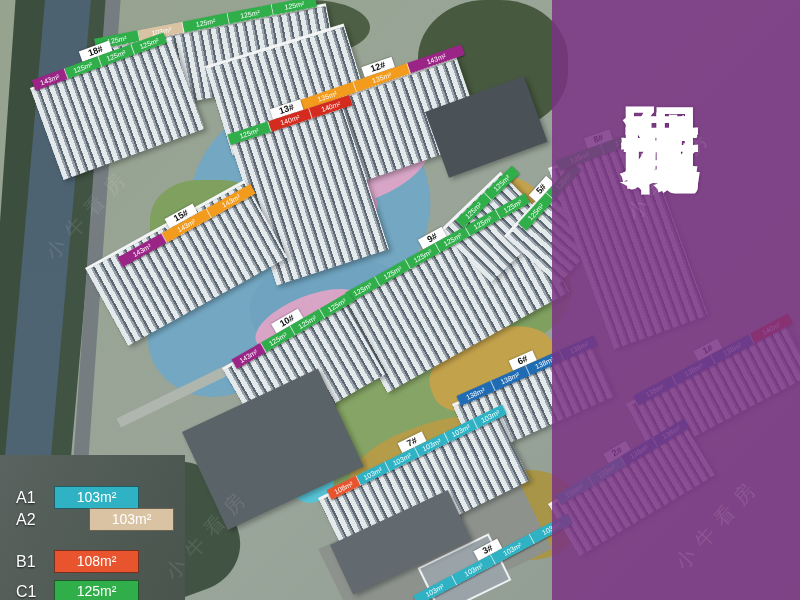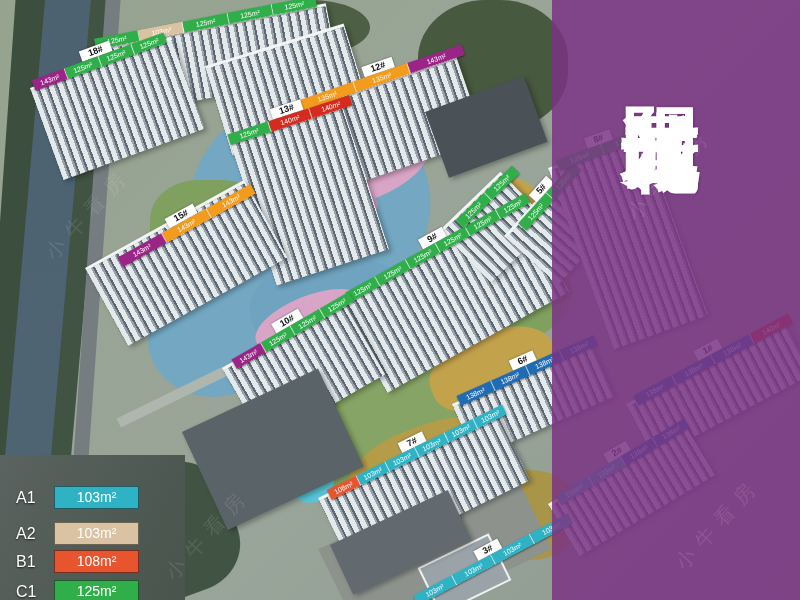--- a/index.html
+++ b/index.html
@@ -224,21 +224,21 @@
 <div class="wm" style="left:660px;top:510px;">小牛看房</div>
 <div class="wm" style="left:150px;top:520px;">小牛看房</div>
 <div class="wm" style="left:30px;top:200px;">小牛看房</div>
 
 <div class="legend-bg"></div>
 <div class="legend">
   <div class="legend-row" style="top:31px;">
     <span class="legend-label">A1</span>
     <span class="legend-swatch" style="background: rgb(47, 179, 196);">103m²</span>
   </div>
-  <div class="legend-row" style="top:67px;">
+  <div class="legend-row" style="top:53px;gap:35px;">
     <span class="legend-label">A2</span>
     <span class="legend-swatch" style="background: rgb(217, 195, 162);">103m²</span>
   </div>
   <div class="legend-row" style="top:95px;justify-content:flex-end;">
     <span class="legend-label">B1</span>
     <span class="legend-swatch" style="background: rgb(232, 84, 45);">108m²</span>
   </div>
   <div class="legend-row" style="top:125px;">
     <span class="legend-label">C1</span>
     <span class="legend-swatch" style="background: rgb(47, 174, 74);">125m²</span>

